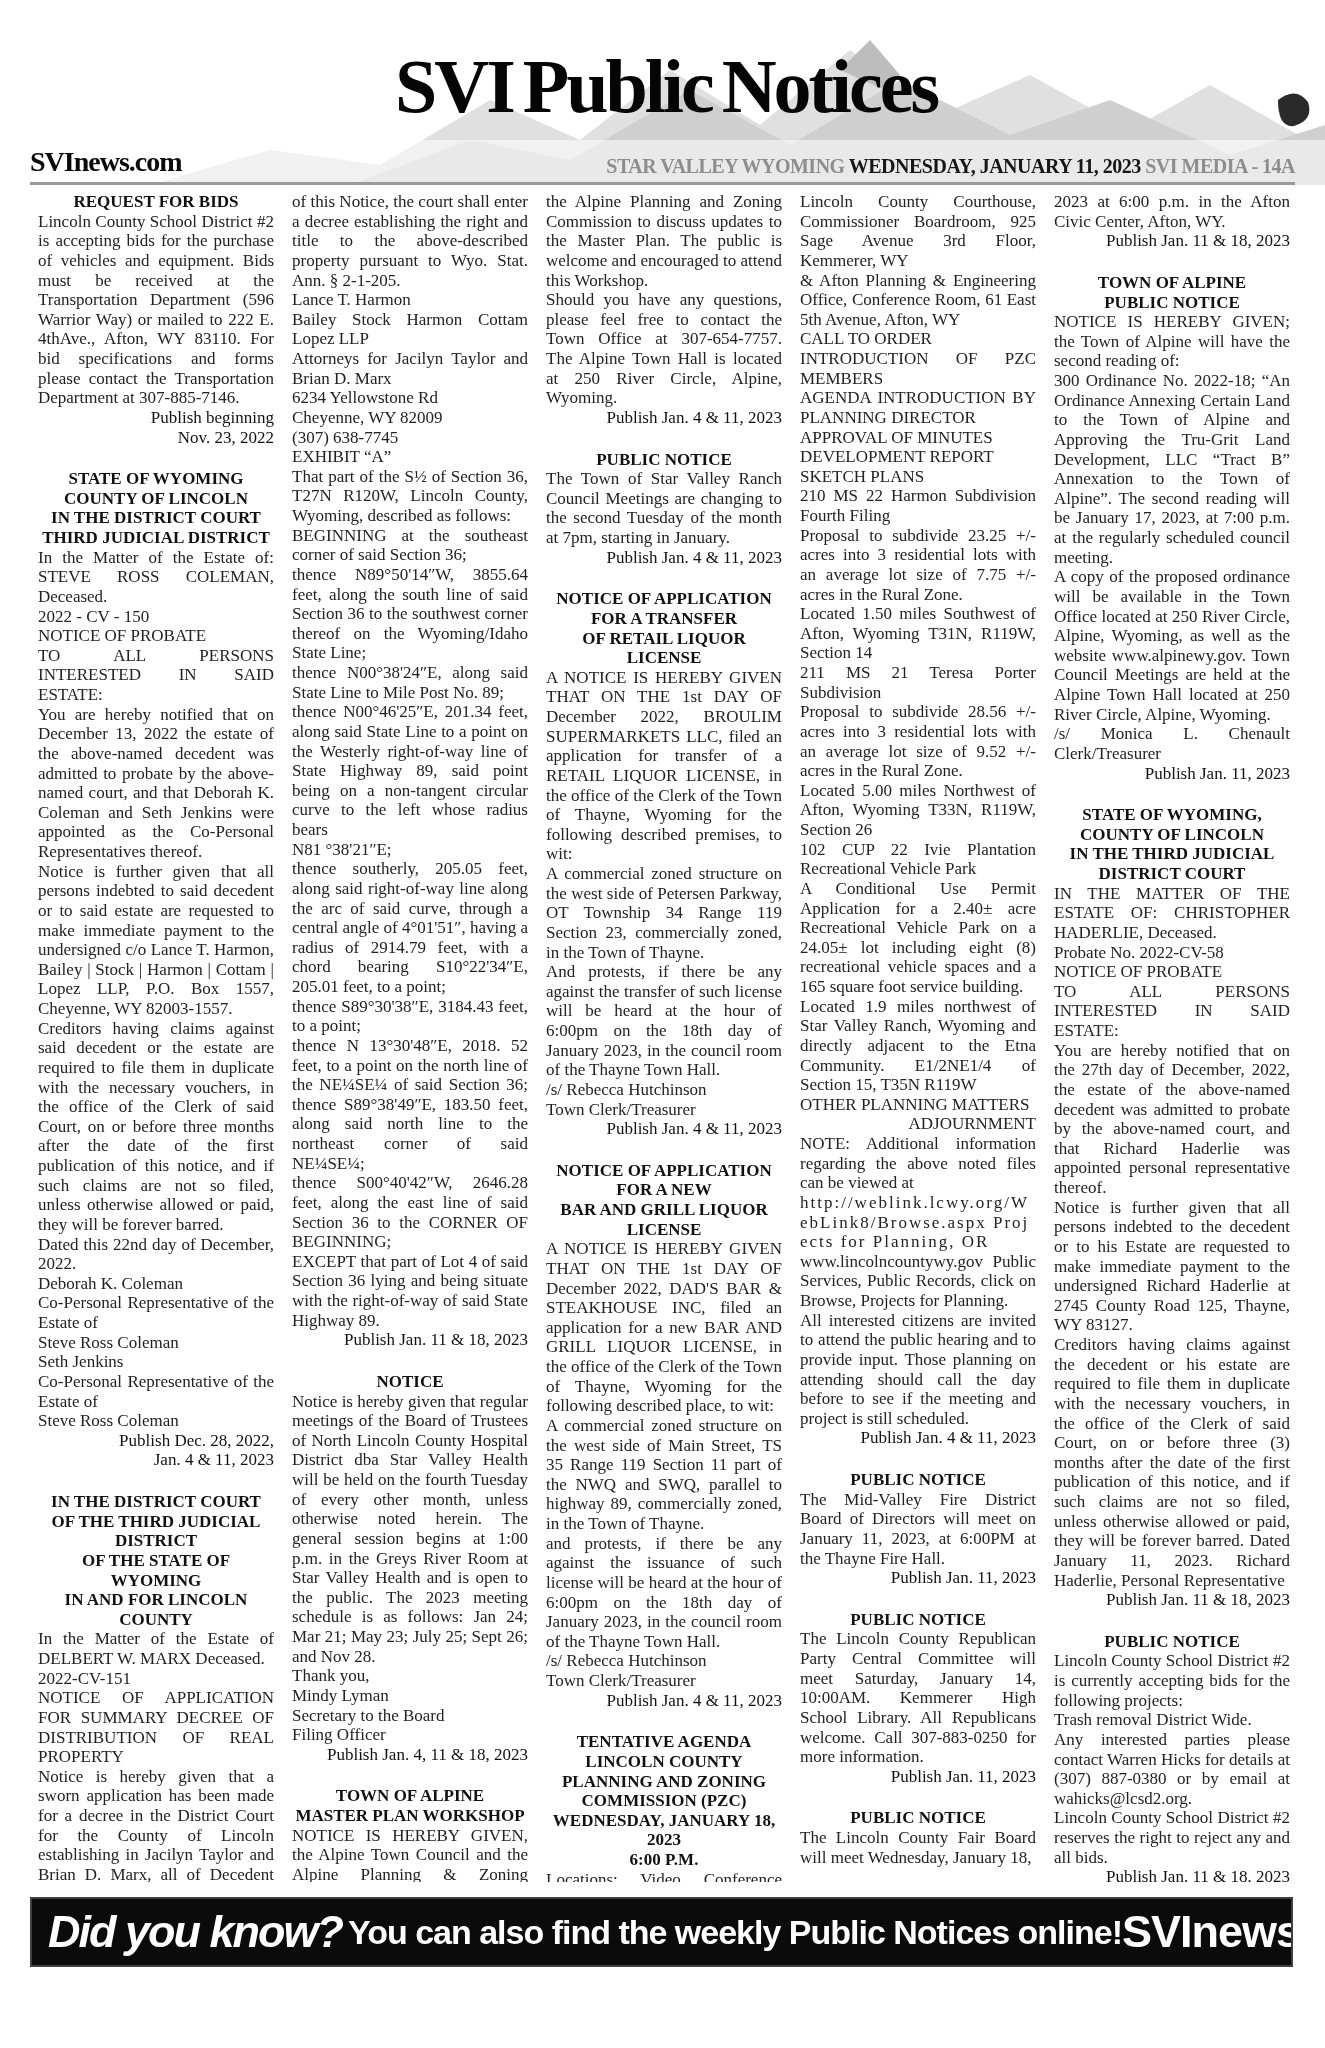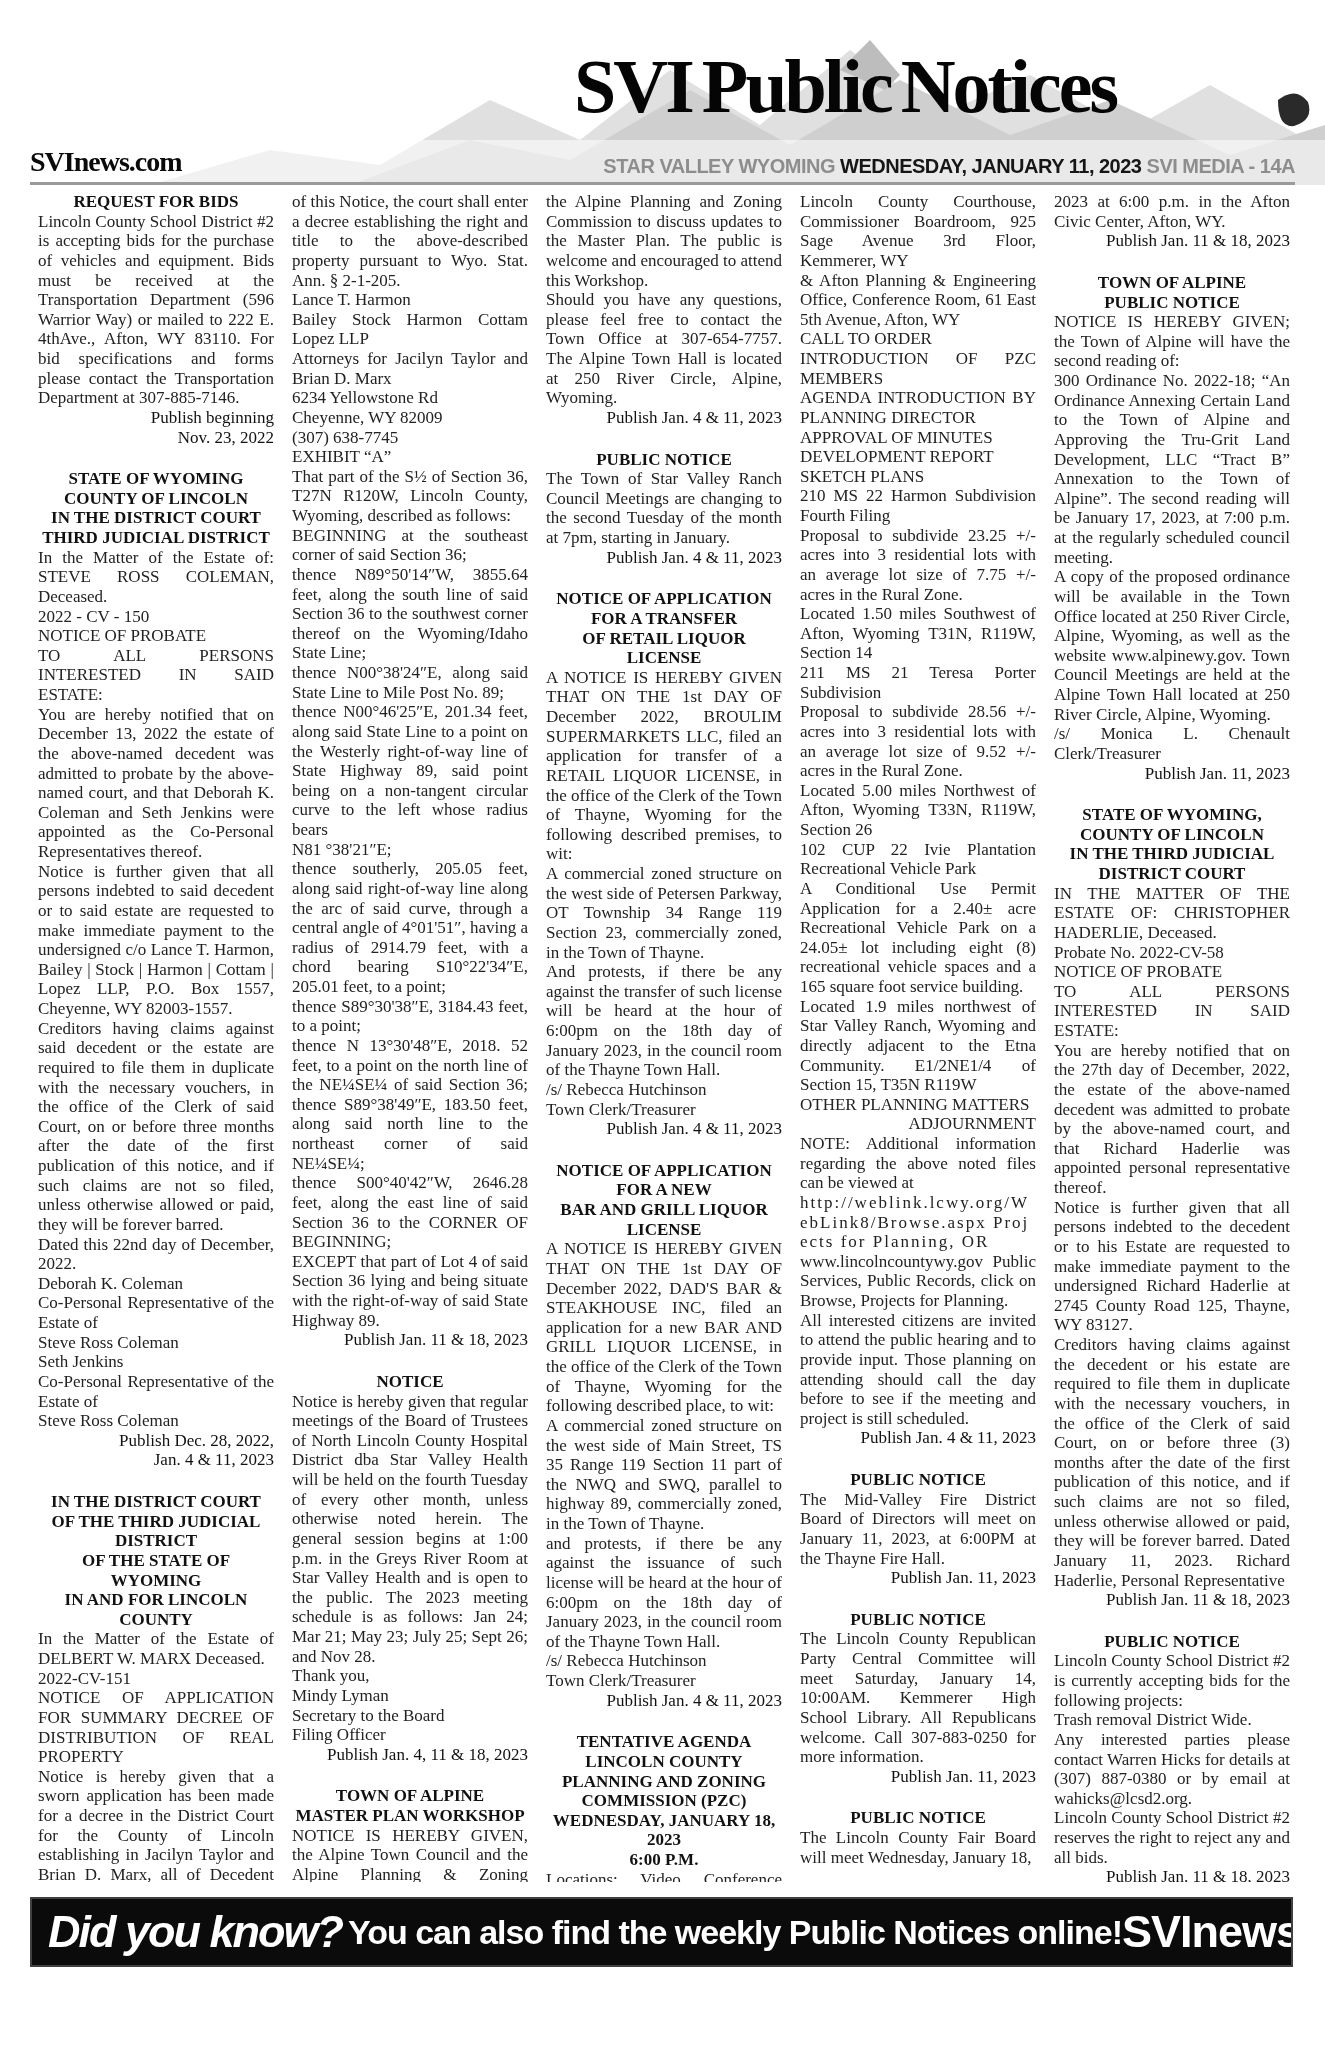--- a/index.html
+++ b/index.html
@@ -6,28 +6,28 @@
   body{
     width:1325px;height:2048px;position:relative;background:#ffffff;
     font-family:"Liberation Serif",serif;color:#1c1c1c;overflow:hidden;
   }
   
   .masthead-area{position:absolute;left:0;top:0;width:1325px;height:185px;}
   .mountains{position:absolute;left:150px;top:30px;width:1175px;height:155px;}
   .masthead-title{
     position:absolute;right:30px;top:48px;width:900px;
     font-family:"Liberation Serif",serif;font-weight:700;font-size:76px;line-height:1;
-    letter-spacing:-3px;text-align:center;color:#050505;word-spacing:-6px;
+    letter-spacing:-3px;text-align:left;color:#050505;word-spacing:-6px;
   }
   .dateline{
     position:absolute;left:30px;right:30px;top:146px;height:32px;
     display:flex;justify-content:space-between;align-items:flex-end;
   }
   .site-logo{font-family:"Liberation Serif",serif;font-weight:700;font-size:28px;color:#0a0a0a;letter-spacing:-1px;}
-  .dateline-right{font-family:Liberation Sans, sans-serif;font-size:20px;letter-spacing:-0.5px;white-space:nowrap;margin-top:25px;}
+  .dateline-right{font-family:Liberation Serif, serif;font-size:20px;letter-spacing:-0.5px;white-space:nowrap;margin-top:25px;}
   .dl-gray{color:#8d8d8d;font-weight:700;}
   .dl-bold{color:#161616;font-weight:700;}
   .header-rule{position:absolute;left:30px;right:30px;top:182px;height:0;border-top:3px solid #9a9a9a;}
 
   
   .columns{
     position:absolute;left:38px;top:192px;width:1255px;height:1690px;
     display:flex;gap:18px;overflow:hidden;
   }
   .col{

